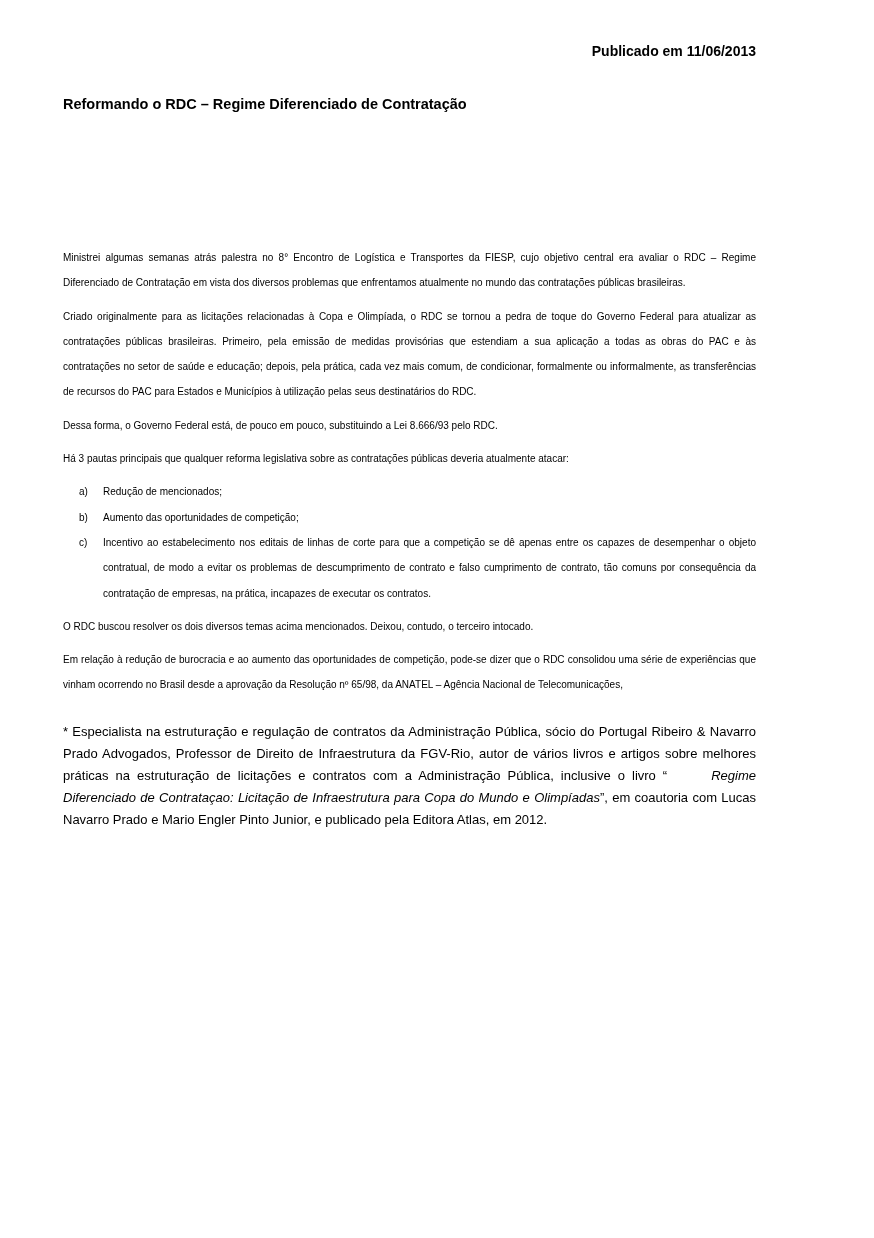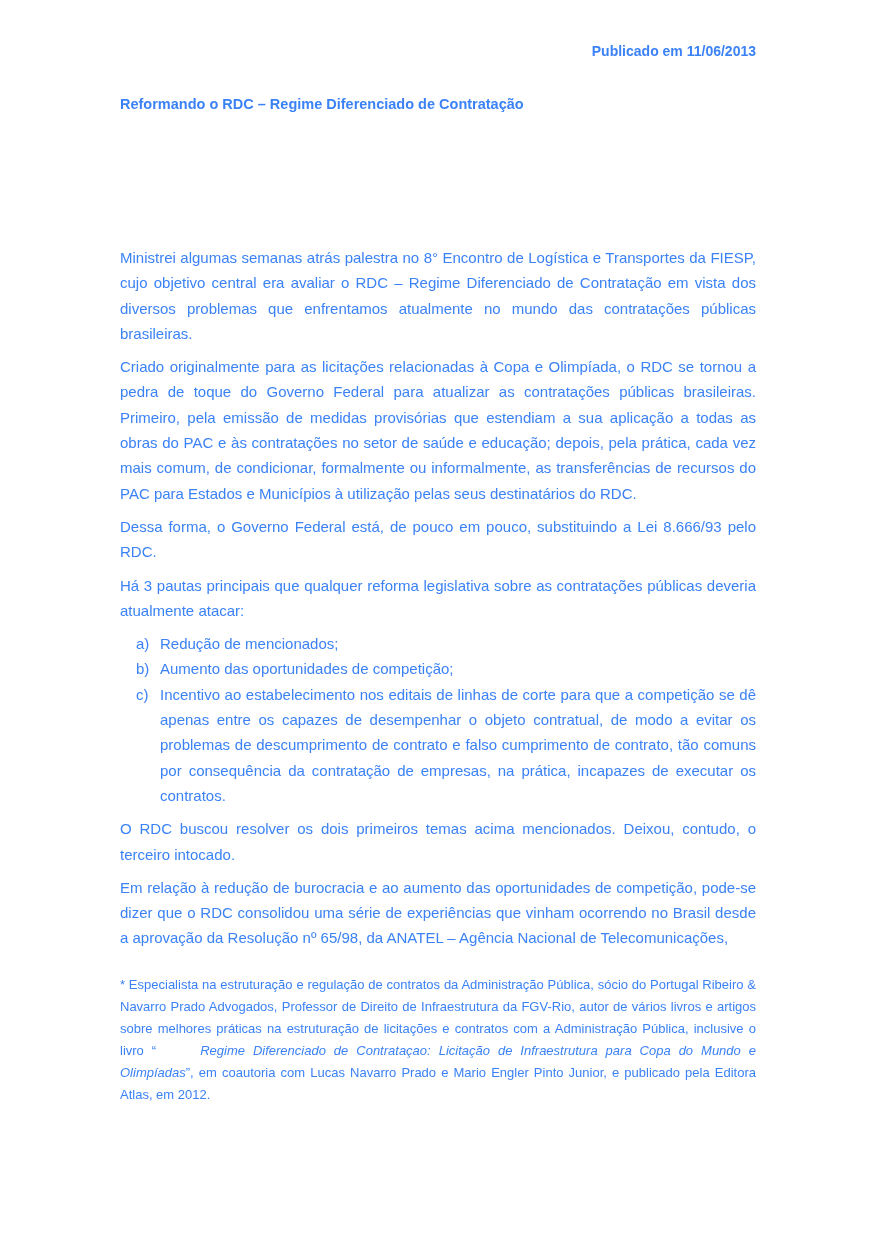--- a/index.html
+++ b/index.html
@@ -5,23 +5,23 @@
   html, body {
     margin: 0;
     padding: 0;
     background: #ffffff;
   }
   .page {
     position: relative;
     width: 874px;
     height: 1238px;
     box-sizing: border-box;
-    padding: 43px 118px 0 120px;
+    padding: 43px 118px 0 63px;
     background: #ffffff;
-    color: #3b82f6;
+    color: #000000;
     font-family: "Liberation Sans", sans-serif;
     overflow: hidden;
   }
   .published {
     text-align: right;
     font-size: 14px;
     font-weight: 600;
     line-height: 16px;
   }
   .title {
@@ -32,21 +32,21 @@
   }
   .author {
     margin-top: 97px;
     text-align: right;
     font-size: 14px;
     font-weight: 700;
     line-height: 16px;
   }
   .body {
     margin-top: 133px;
-    font-size: 15px;
+    font-size: 10px;
     line-height: 25.3px;
   }
   .body p {
     margin: 0 0 8px 0;
     text-align: justify;
   }
   .list {
     margin: 0 0 8px 0;
   }
   .list-item {
@@ -98,21 +98,21 @@
       <div class="list-item">
         <span class="list-marker">b)</span>
         <span>Aumento das oportunidades de competição;</span>
       </div>
       <div class="list-item">
         <span class="list-marker">c)</span>
         <span>Incentivo ao estabelecimento nos editais de linhas de corte para que a competição se dê apenas entre os capazes de desempenhar o objeto contratual, de modo a evitar os problemas de descumprimento de contrato e falso cumprimento de contrato, tão comuns por consequência da contratação de empresas, na prática, incapazes de executar os contratos.</span>
       </div>
     </div>
 
-    <p>O RDC buscou resolver os dois primeiros temas acima mencionados. Deixou, contudo, o terceiro intocado.</p>
+    <p>O RDC buscou resolver os dois diversos temas acima mencionados. Deixou, contudo, o terceiro intocado.</p>
 
     <p>Em relação à redução de burocracia e ao aumento das oportunidades de competição, pode-se dizer que o RDC consolidou uma série de experiências que vinham ocorrendo no Brasil desde a aprovação da Resolução nº 65/98, da ANATEL – Agência Nacional de Telecomunicações,</p>
 
   </div>
 
   <div class="footnote"><span>* Especialista na estruturação e regulação de contratos da Administração Pública, sócio do Portugal Ribeiro &amp; Navarro Prado Advogados, Professor de Direito de Infraestrutura da FGV-Rio, autor de vários livros e artigos sobre melhores práticas na estruturação de licitações e contratos com a Administração Pública, inclusive o livro “</span><em>Regime Diferenciado de Contrataçao: Licitação de Infraestrutura para Copa do Mundo e Olimpíadas</em><span>”, em coautoria com Lucas Navarro Prado e Mario Engler Pinto Junior, e publicado pela Editora Atlas, em 2012.</span></div>
 
 </div>
 
 </body></html>

